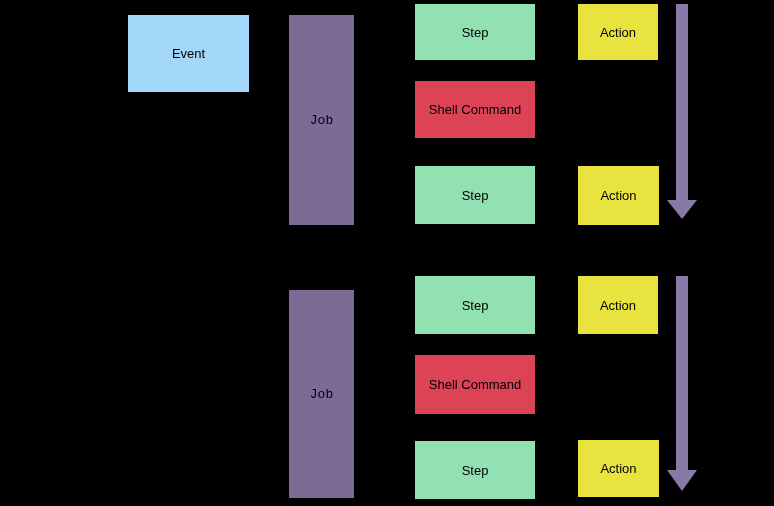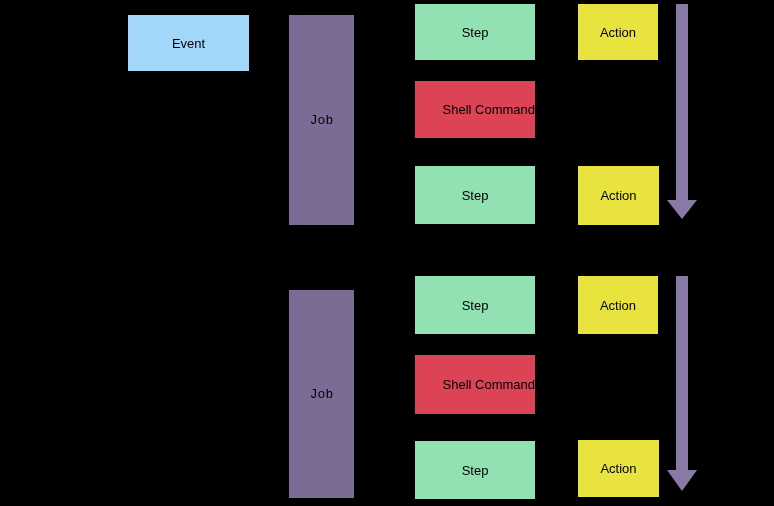--- a/index.html
+++ b/index.html
@@ -23,42 +23,42 @@
     box-sizing: border-box;
   }
   .node span {
     font-size: 13px;
     color: var(--label-text, #000000);
     white-space: nowrap;
   }
   .event { background: var(--event-fill, #a3d7fa); }
   .job   { background: var(--job-fill, #7c6c95); font-family: Liberation Mono, monospace; }
   .step  { background: var(--step-fill, #92e1b2); }
-  .shell { background: var(--shell-fill, #dc4456); justify-content: flex-end; }
+  .shell { background: var(--shell-fill, #dc4456); }
   .action{ background: var(--action-fill, #e9e33f); align-items: center; }
   .arrow-shaft {
     position: absolute;
     width: 12px;
     background: var(--arrow-fill, #8879a6);
   }
   .arrow-head {
     position: absolute;
     width: 0;
     height: 0;
     border-left: 15px solid transparent;
     border-right: 15px solid transparent;
     border-top: 20px solid var(--arrow-fill, #8879a6);
   }
 </style>
 </head>
 <body>
 
 <div class="canvas">
 
-  <div class="node event" style="left:128px; top:15px; width:121px; height:56px;">
+  <div class="node event" style="left:128px; top:15px; width:121px; height:77px;">
     <span>Event</span>
   </div>
 
   <div class="node job" style="left:289px; top:15px; width:65px; height:210px;">
     <span>Job</span>
   </div>
 
   <div class="node step" style="left:415px; top:4px; width:120px; height:56px;">
     <span>Step</span>
   </div>

